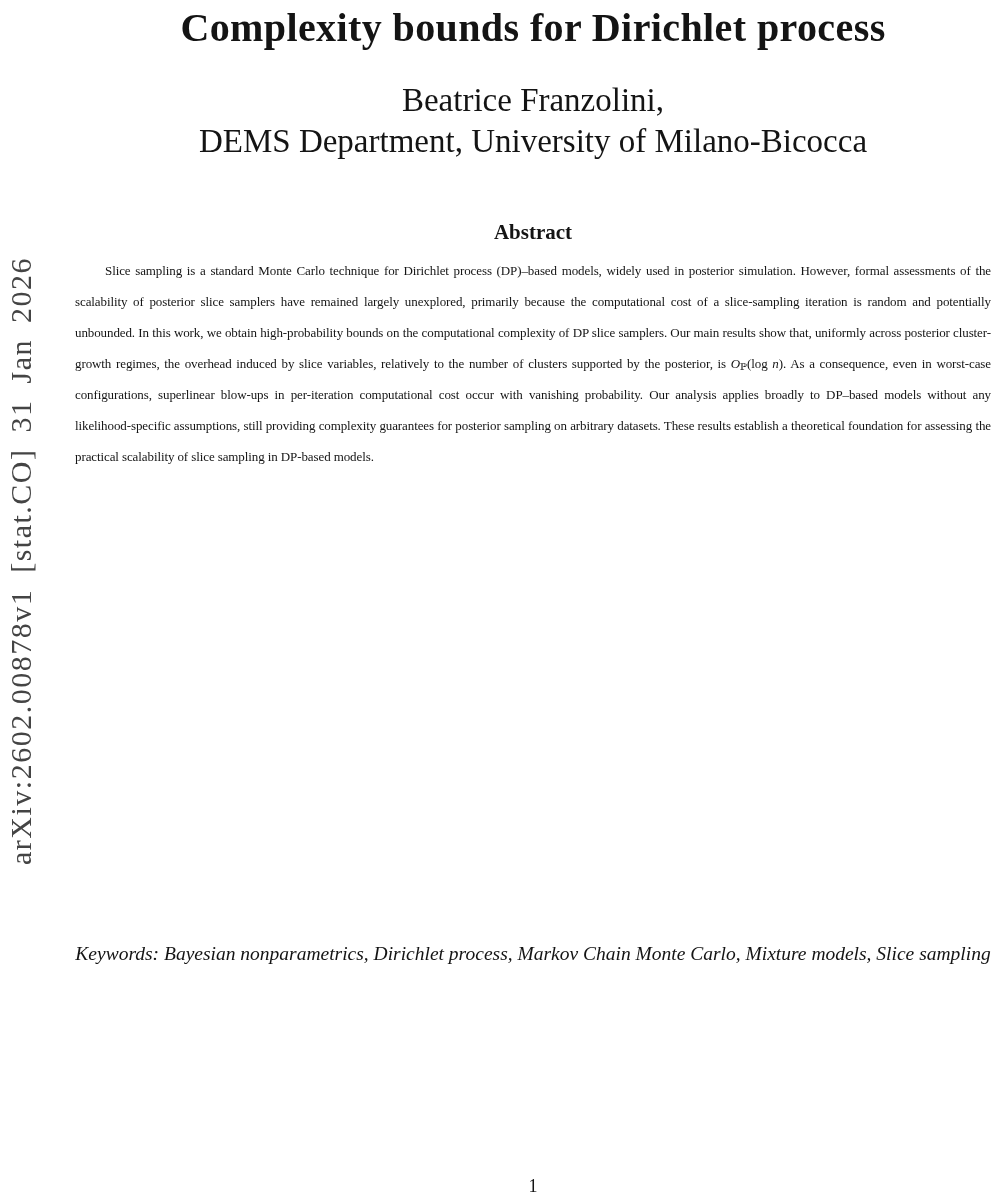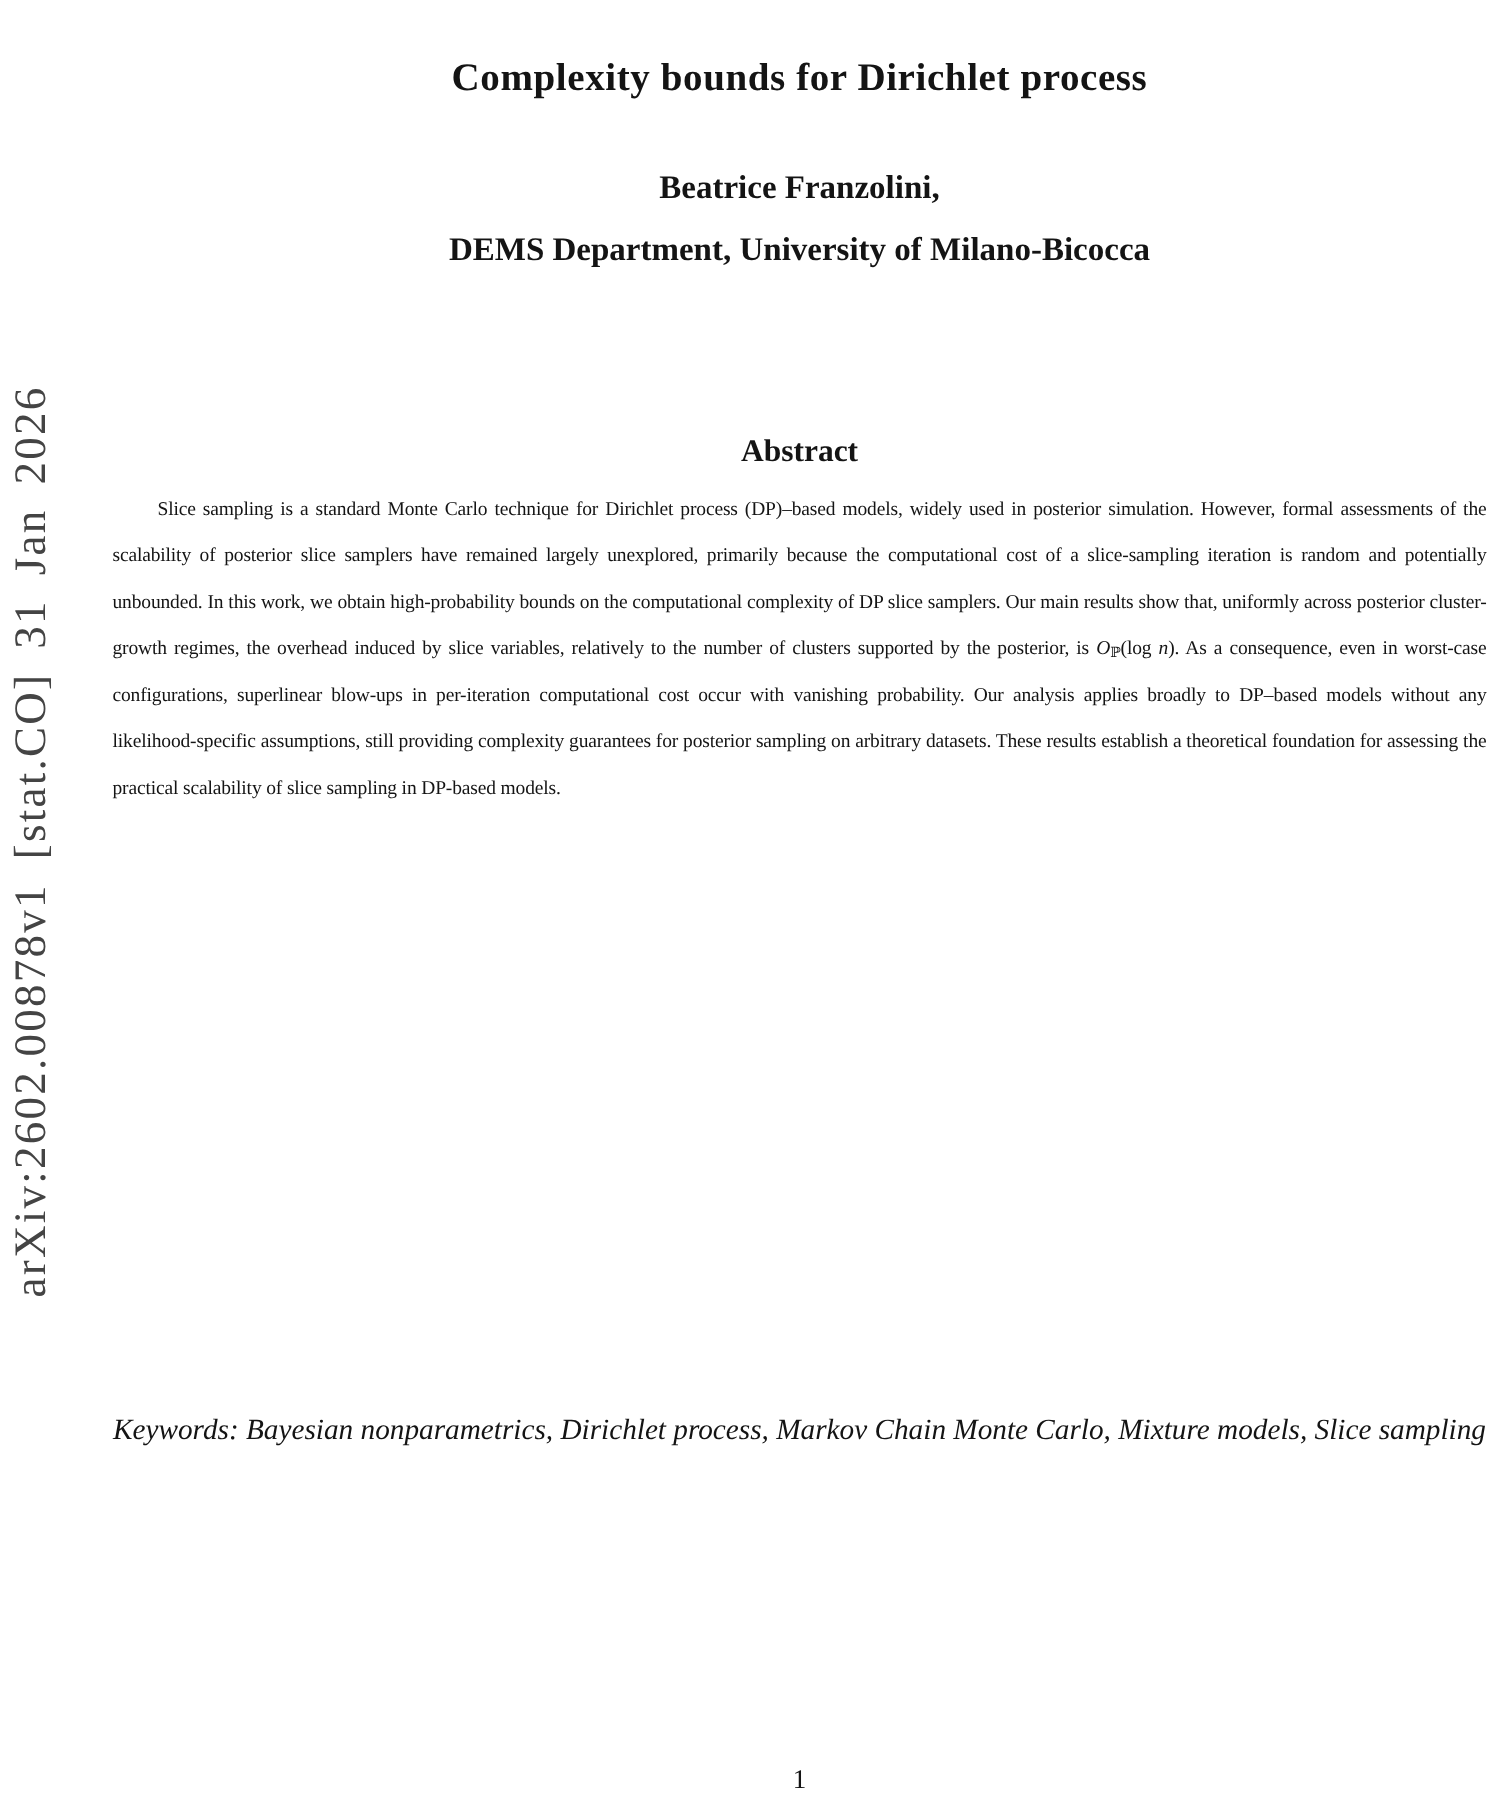--- a/index.html
+++ b/index.html
@@ -14,40 +14,39 @@
       overflow: hidden;
     }
     .content {
       position: absolute;
       left: 75px;
       top: 0;
       width: 916px;
     }
     .title {
       text-align: center;
-      font-size: 26px;
+      font-size: 40px;
       font-weight: 700;
       line-height: 53px;
       letter-spacing: 0.4px;
       padding-top: 1px;
-      margin-top: 24px;
     }
     .title-line { display: block; }
     .authors {
       margin-top: 26px;
       text-align: center;
     }
     .author { margin-bottom: 11px; }
     .author-name, .author-affiliation {
-      font-size: 22px;
+      font-size: 33px;
       line-height: 41px;
-      font-weight: 700;
+      font-weight: 400;
     }
     .abstract-heading {
-      margin-top: 100px;
+      margin-top: 56px;
       text-align: center;
       font-size: 21px;
       font-weight: 700;
       line-height: 28px;
     }
     .abstract-text {
       margin-top: 9px;
       font-size: 13px;
       line-height: 31px;
       text-align: justify;

